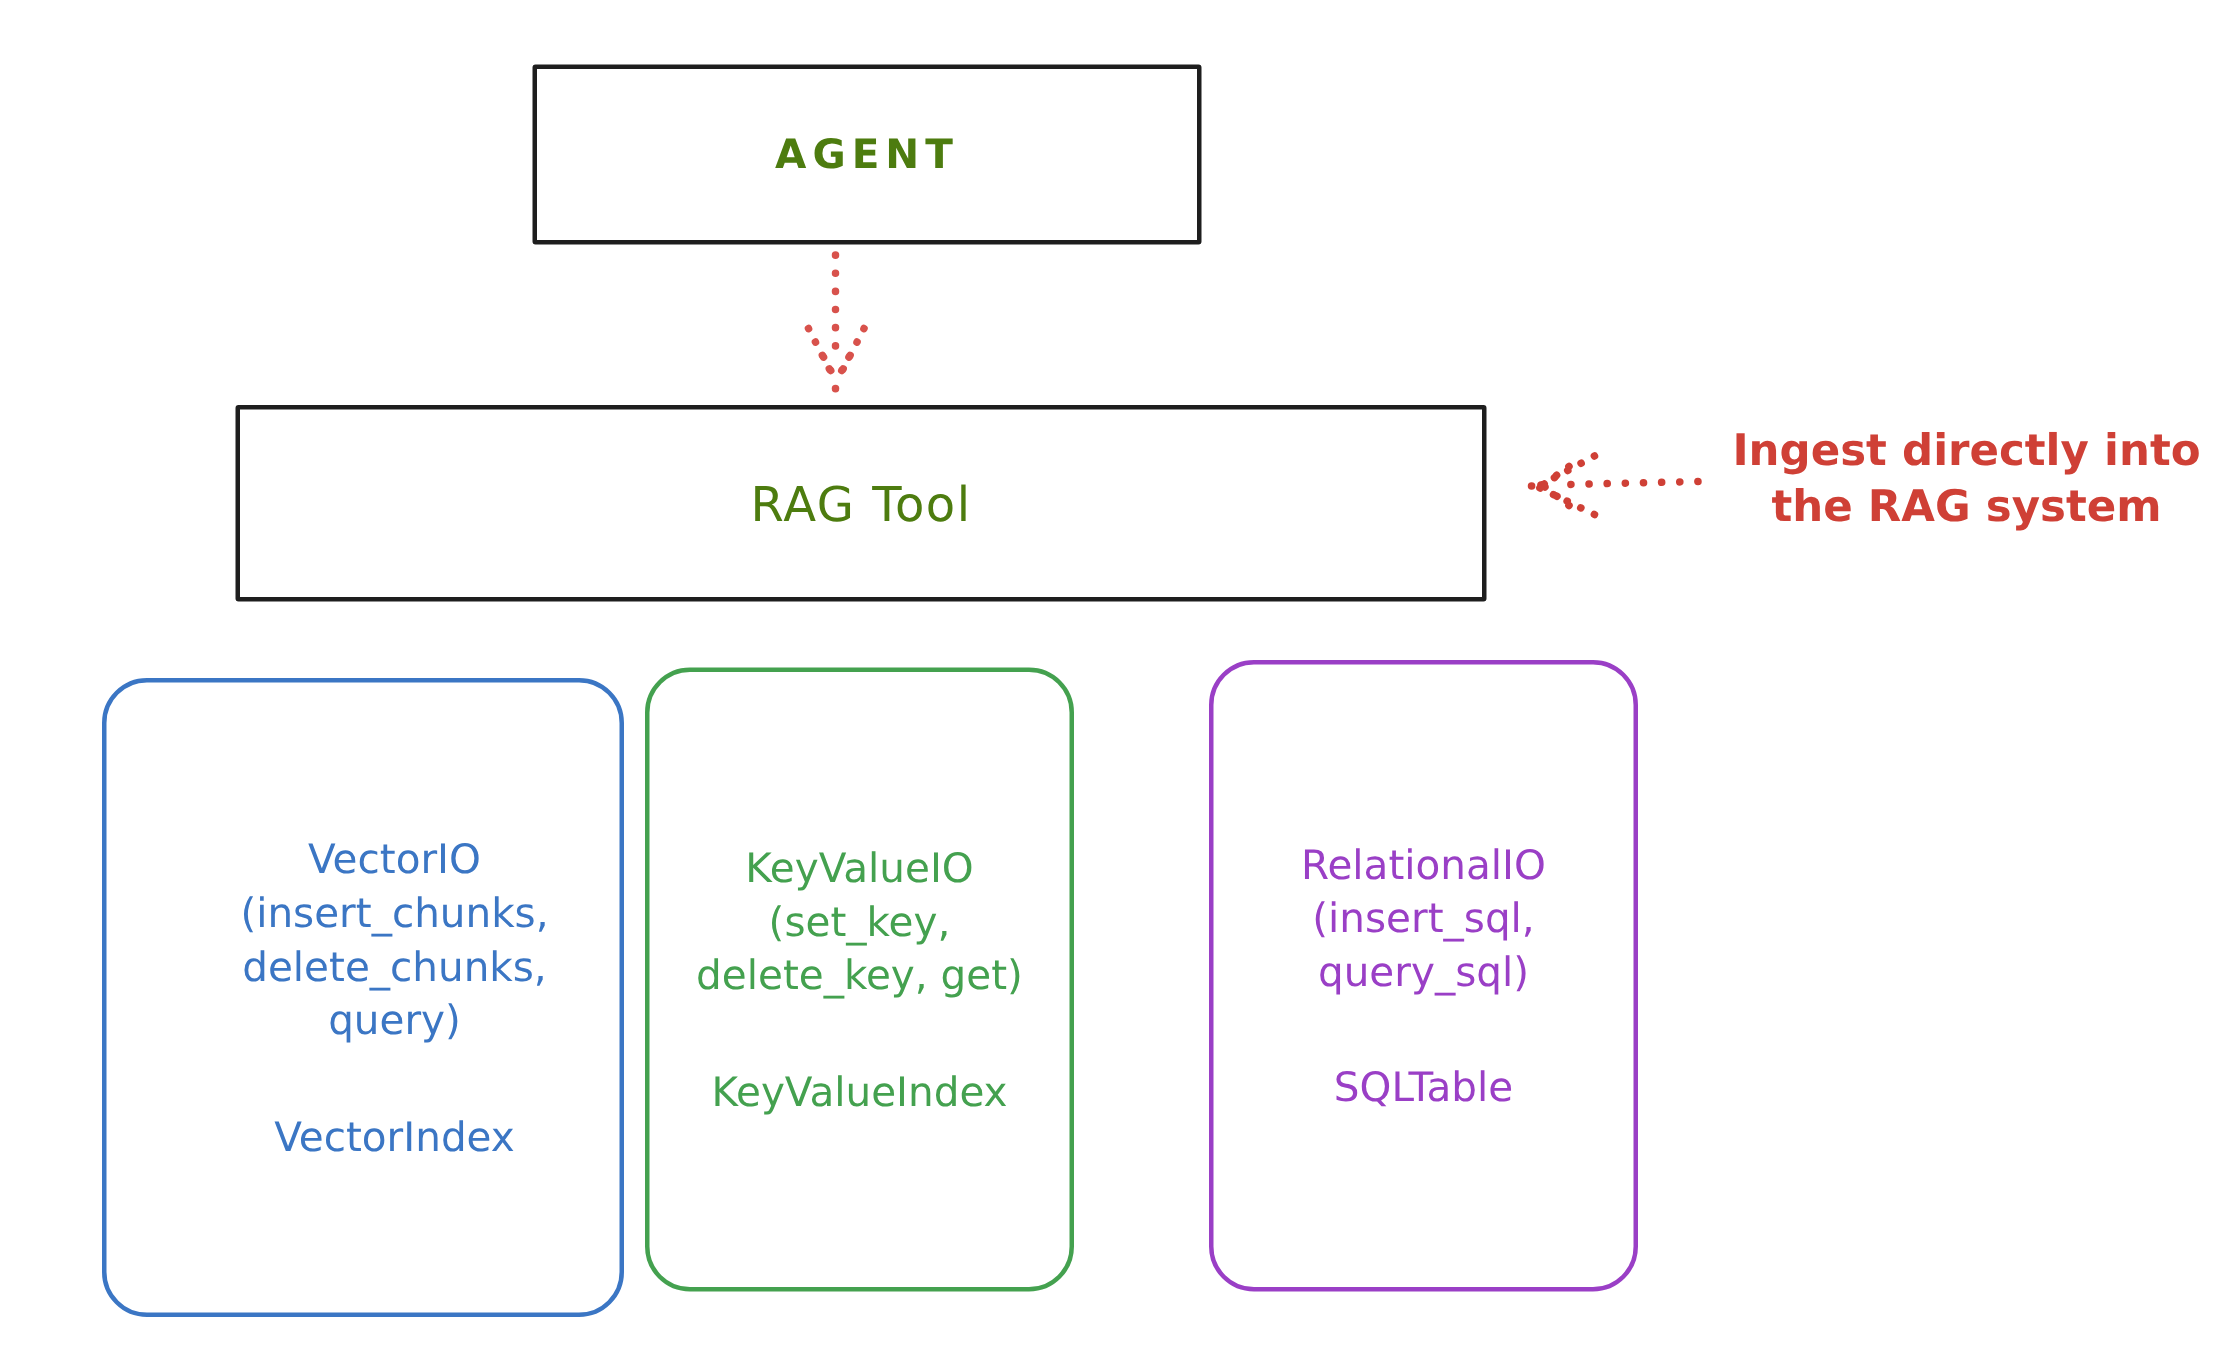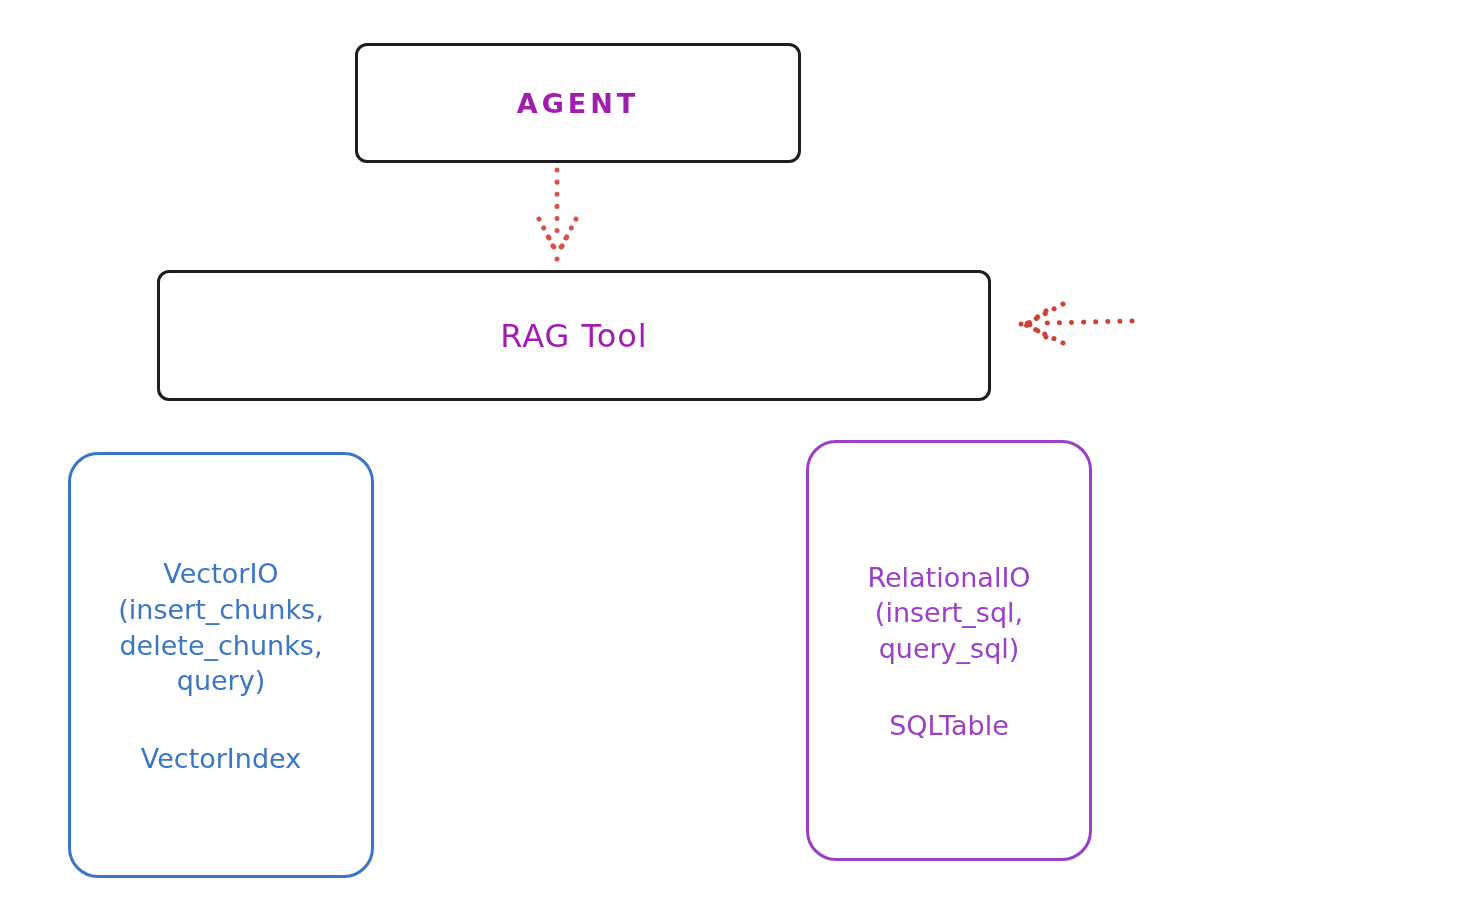--- a/index.html
+++ b/index.html
@@ -12,26 +12,26 @@
     position: relative;
     width: 1484px;
     height: 910px;
     background: #ffffff;
     overflow: hidden;
   }
   
   .node {
     position: absolute;
     border: 3.5px solid #1e1e1e;
-    border-radius: 12px;
+    border-radius: 2px;
     display: flex;
     align-items: center;
     justify-content: center;
     background: #ffffff;
-    color: #a21caf;
+    color: #4d7c0f;
   }
   .node-agent {
     left: 355px; top: 43px;
     width: 440px; height: 114px;
   }
   .node-agent .node-label {
     font-size: 27px;
     font-weight: 600;
     letter-spacing: 4px;
   }
@@ -50,21 +50,21 @@
     border: 3px solid currentColor;
     border-radius: 30px;
     background: #ffffff;
     display: flex;
     flex-direction: column;
     align-items: center;
     justify-content: center;
     gap: 44px;
     text-align: center;
   }
-  .io-box-vector     { left: 68px;  top: 452px; width: 300px; height: 420px; }
+  .io-box-vector     { left: 68px;  top: 452px; width: 300px; height: 420px; padding-left: 42px; }
   .io-box-keyvalue   { left: 430px; top: 445px; width: 280px; height: 410px; }
   .io-box-relational { left: 806px; top: 440px; width: 280px; height: 415px; }
   .io-title {
     white-space: pre-line;
     font-size: 27px;
     line-height: 1.32;
     font-weight: 500;
   }
   .io-index {
     font-size: 27px;
@@ -133,29 +133,39 @@
     <g style="color: rgb(207, 64, 54);">
       <path class="dotted-stroke" d="M1132 321 L1046 323"></path>
       <path class="dotted-stroke-tight" d="M1063 304 L1026 324"></path>
       <path class="dotted-stroke-tight" d="M1063 343 L1026 325"></path>
       <path class="dotted-stroke-tight" d="M1046 311 L1029 323"></path>
       <path class="dotted-stroke-tight" d="M1046 337 L1029 324"></path>
       <path class="dotted-stroke-tight" d="M1021 324 L1021.2 324"></path>
     </g>
   </svg>
 
+  <div class="annotation" style="color: rgb(207, 64, 54);">
+    <span class="annotation-text">Ingest directly into
+the RAG system</span>
+  </div>
 
   <div class="io-box io-box-vector" style="color: rgb(59, 118, 196);">
     <div class="io-title">VectorIO
 (insert_chunks,
 delete_chunks,
 query)</div>
     <div class="io-index">VectorIndex</div>
   </div>
 
+  <div class="io-box io-box-keyvalue" style="color: rgb(68, 161, 79);">
+    <div class="io-title">KeyValueIO
+(set_key,
+delete_key, get)</div>
+    <div class="io-index">KeyValueIndex</div>
+  </div>
 
   <div class="io-box io-box-relational" style="color: rgb(154, 63, 198);">
     <div class="io-title">RelationalIO
 (insert_sql,
 query_sql)</div>
     <div class="io-index">SQLTable</div>
   </div>
 
 </div>
 

